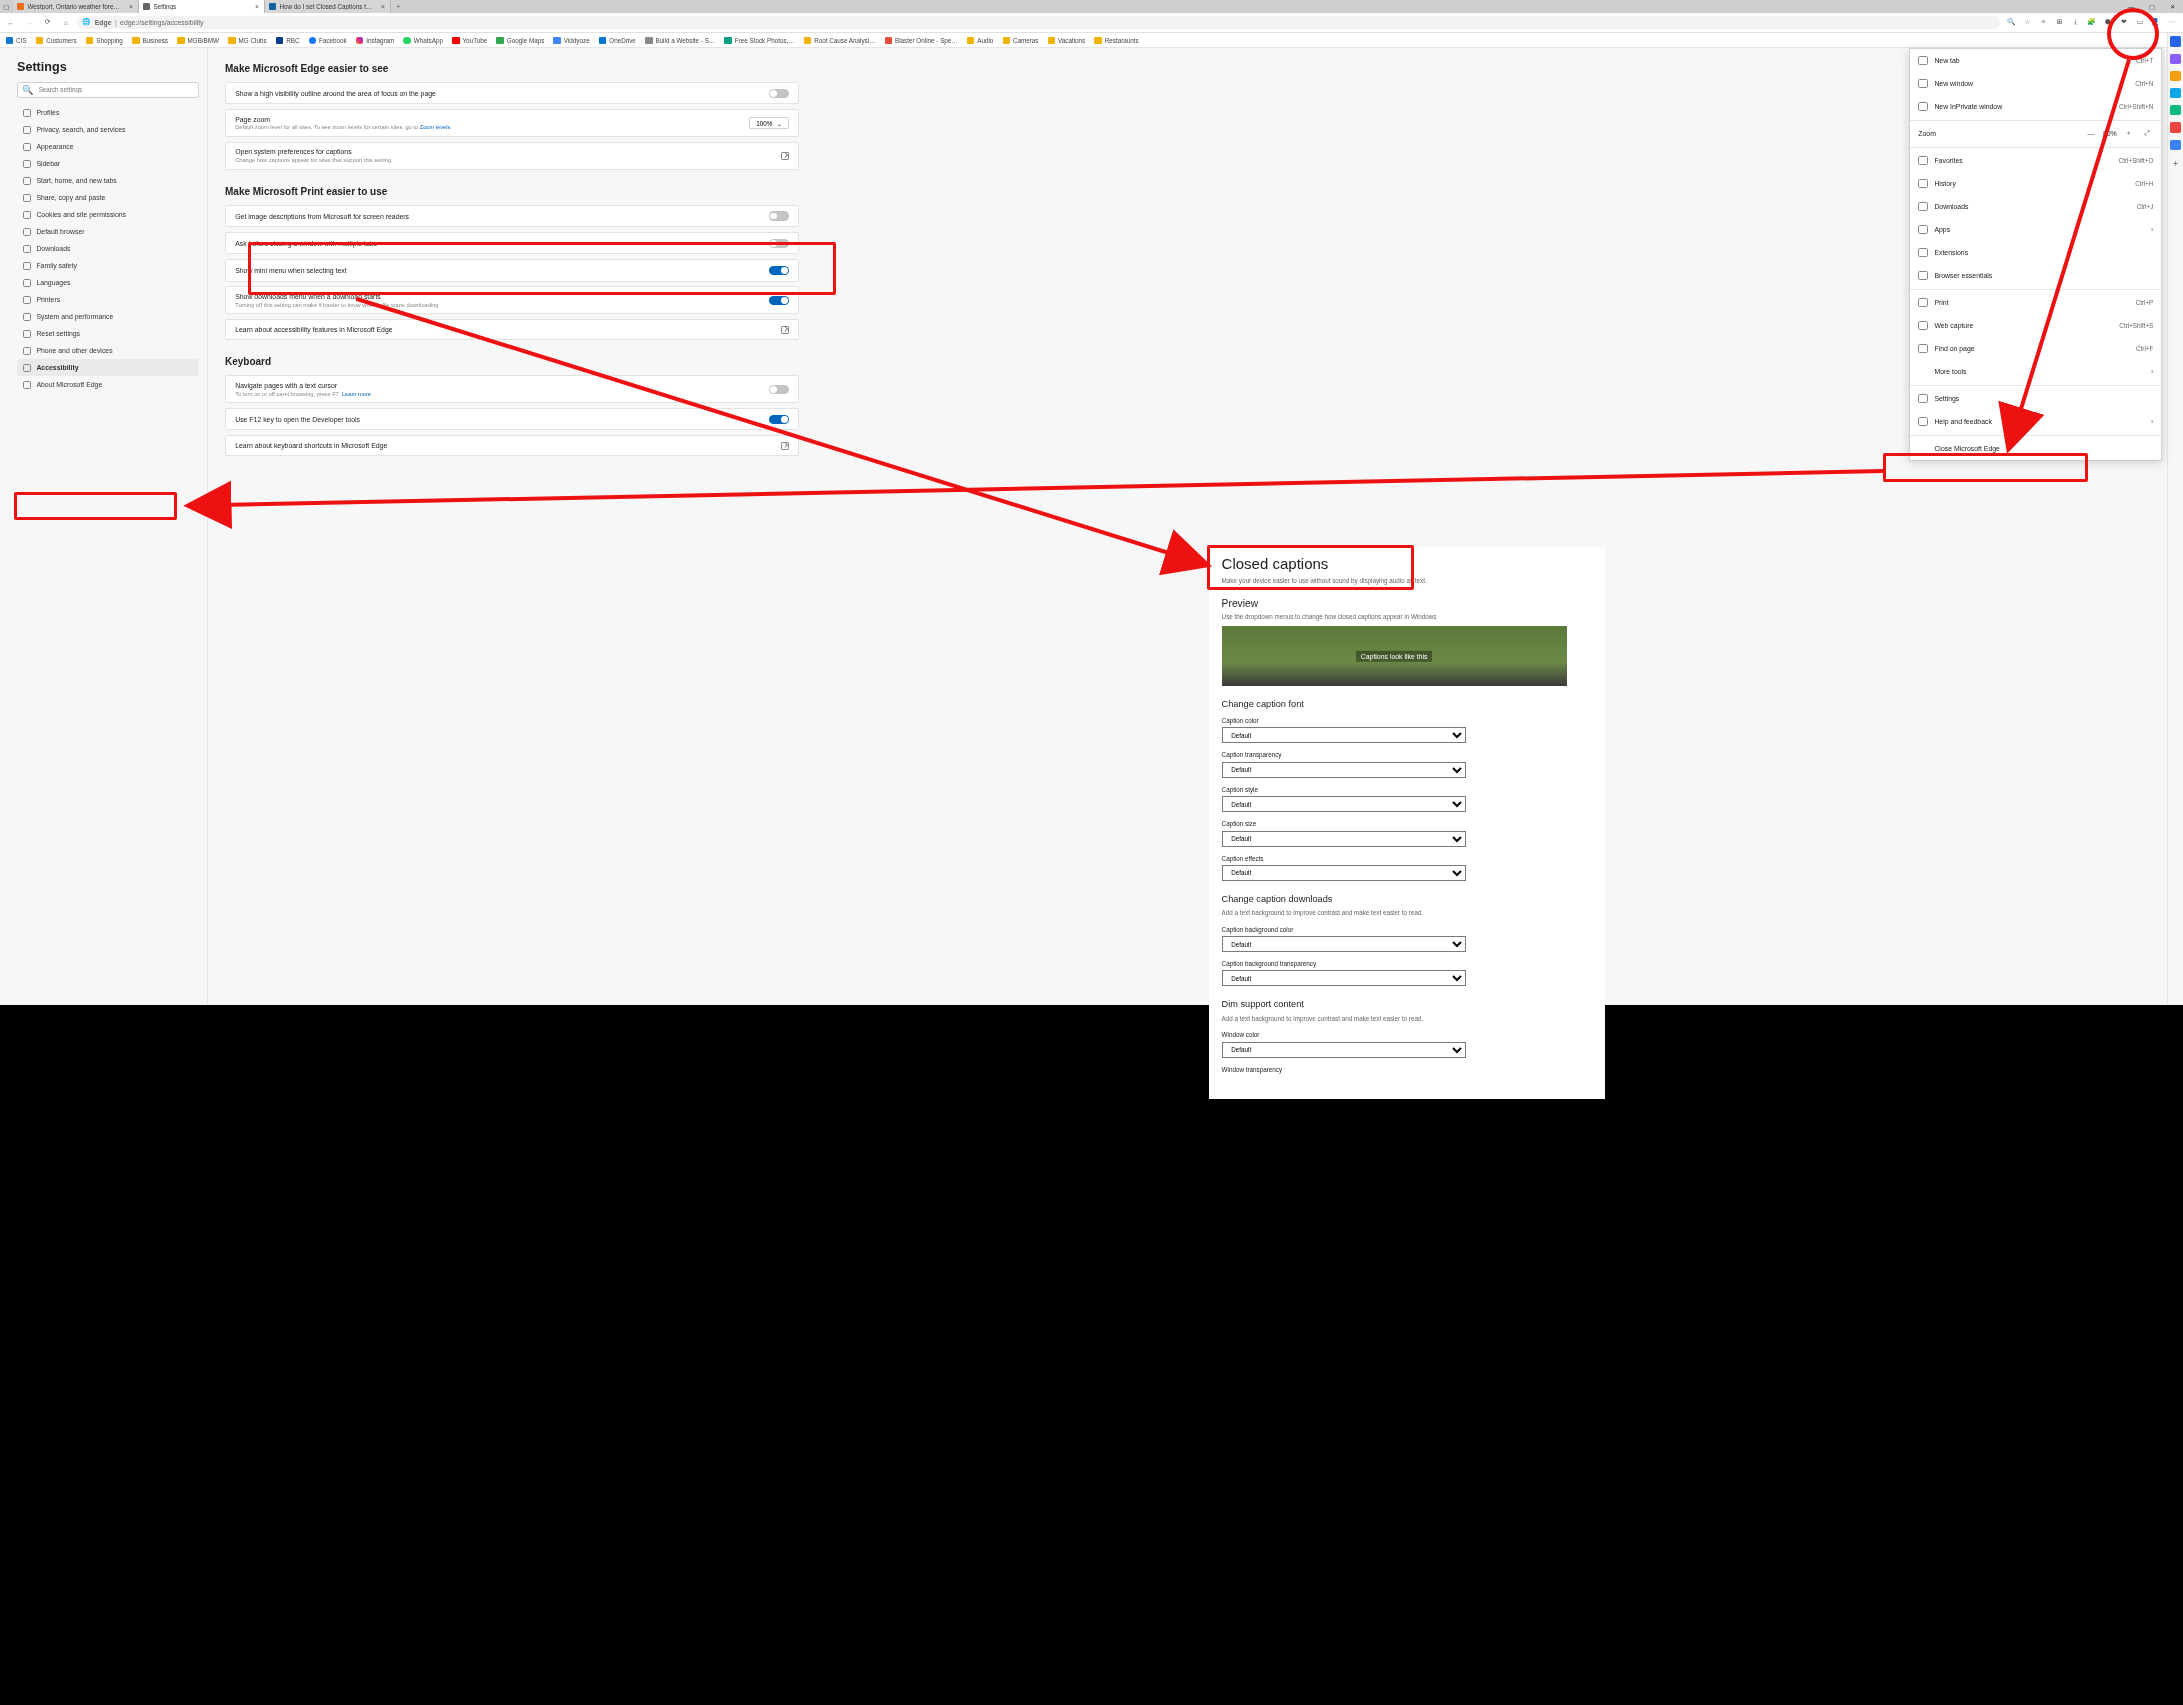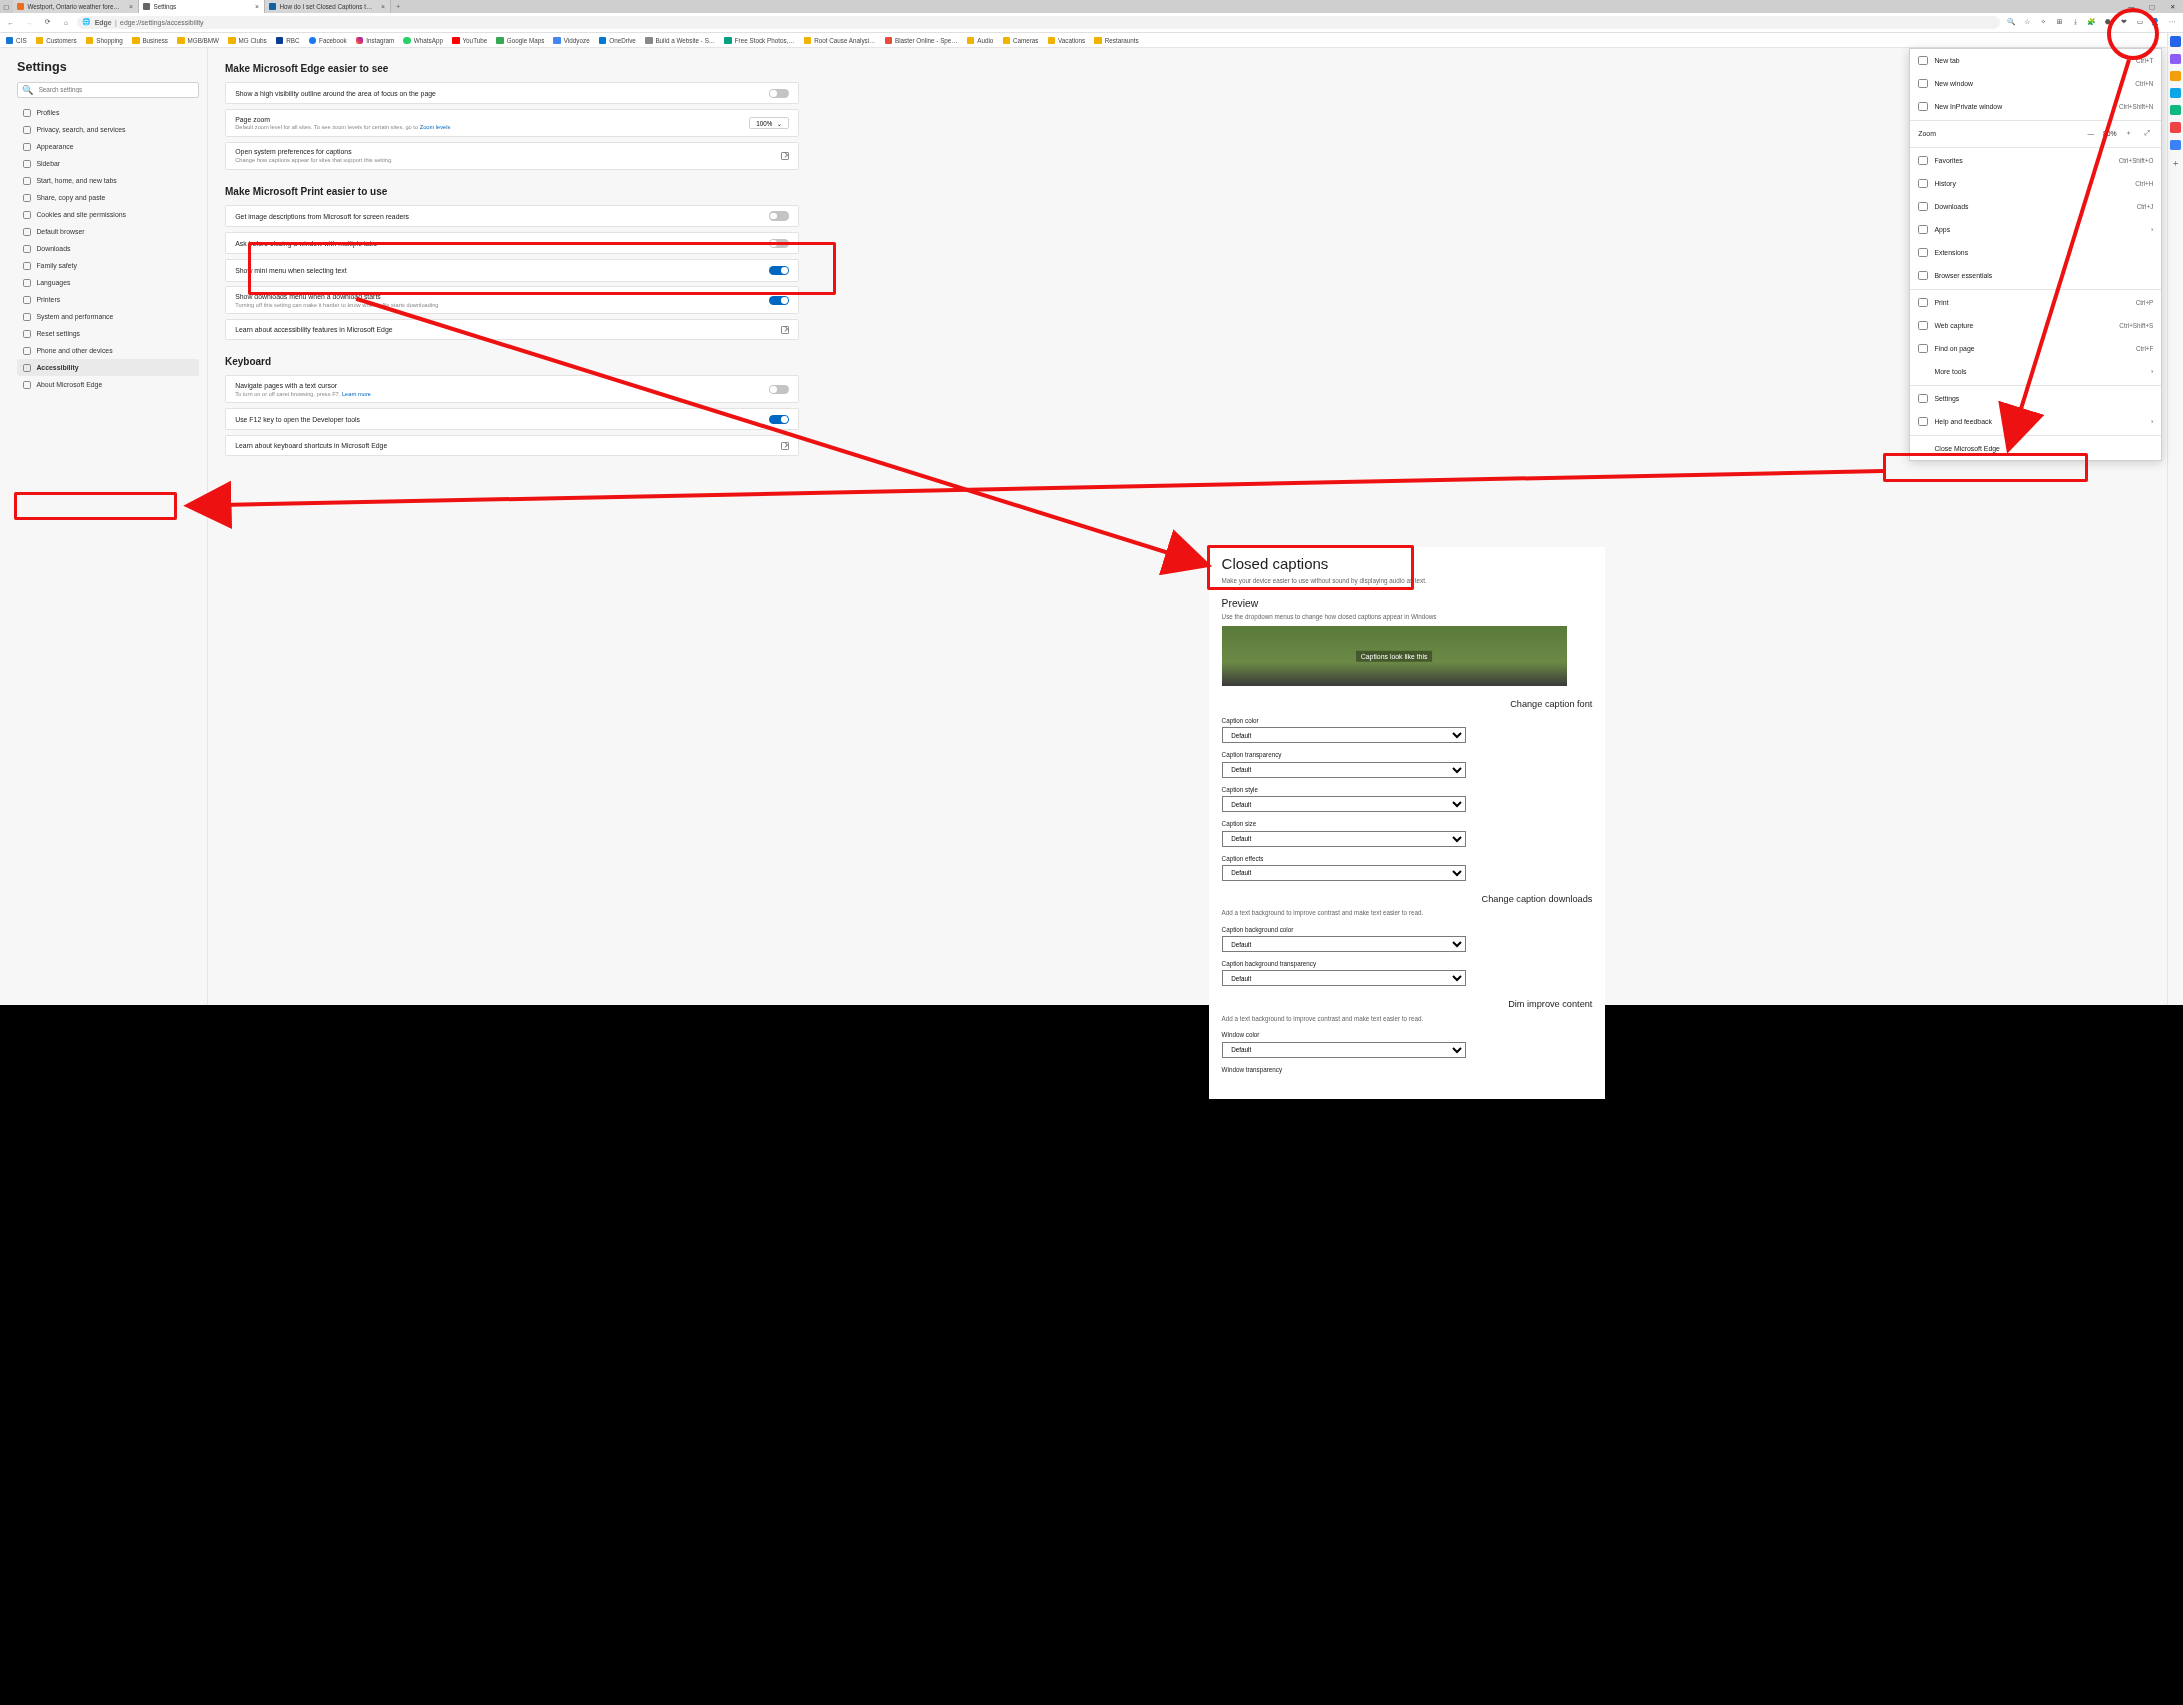--- a/index.html
+++ b/index.html
@@ -63,21 +63,21 @@
 .ext { width:8px; height:8px; border:0.9px solid #888; border-radius:1.1px; position:relative; }
 .ext::after { content:""; position:absolute; width:3.4px; height:3.4px; border-top:0.9px solid #888; border-right:0.9px solid #888; top:0.6px; right:0.6px; transform:rotate(45deg); }
 
 .restcol { flex:1; }
 
 
 .ccpanel { position:absolute; left:1209px; top:547px; width:396px; background:#fff; padding:0 12.6px 23px; font-size:6.9px; color:#222; }
 .ccpanel h1 { font-size:15px; font-weight:400; margin:8px 0 4.6px; }
 .ccpanel .desc { font-size:6.3px; color:#666; line-height:1.35; }
 .ccpanel h2 { font-size:10.3px; font-weight:400; margin:12.6px 0 4.6px; }
-.ccpanel h3 { font-size:9.2px; font-weight:400; margin:12.6px 0 5.7px;text-align:right; }
+.ccpanel h3 { font-size:9.2px; font-weight:400; margin:12.6px 0 5.7px; }
 .ccpanel .lbl { font-size:6.3px; margin:8px 0 3.4px; }
 .ccpanel select { width:244px; height:16px; border:0.6px solid #7a7a7a; background:#fff; padding:0 4.6px; font-size:6.3px; }
 .ccpreview { width:345px; height:60px; background:linear-gradient(#5a7a3a,#6c8a46 60%,#3a3a3a); position:relative; margin-top:4.6px; }
 .ccpreview .overlay { position:absolute; left:50%; top:50%; transform:translate(-50%,-50%); color:#fff; font-size:6.9px; background:rgba(0,0,0,.35); padding:1.7px 4.6px; }
 
 
 .edgemenu { position:absolute; right:20.7px; top:48px; width:253px; background:#fff; border:0.6px solid #d0d0d0; box-shadow:0 2.3px 10.3px rgba(0,0,0,.18); font-size:6.9px; color:#222; }
 .edgemenu .mi { display:flex; align-items:center; height:23px; padding:0 8px; gap:6.9px; }
 .edgemenu .mi .mic { width:9.2px; height:9.2px; border:0.6px solid #888; border-radius:1.7px; flex:none; }
 .edgemenu .mi .mlbl { flex:1; }
@@ -447,21 +447,21 @@
     <div class="lbl">Caption effects</div>
     <select><option>Default</option></select>
 
     <h3>Change caption downloads</h3>
     <div class="desc">Add a text background to improve contrast and make text easier to read.</div>
     <div class="lbl">Caption background color</div>
     <select><option>Default</option></select>
     <div class="lbl">Caption background transparency</div>
     <select><option>Default</option></select>
 
-    <h3>Dim improve content</h3>
+    <h3>Dim support content</h3>
     <div class="desc">Add a text background to improve contrast and make text easier to read.</div>
     <div class="lbl">Window color</div>
     <select><option>Default</option></select>
     <div class="lbl">Window transparency</div>
   </div>
 
   <div class="edgemenu">
     <div class="mi">
         <div class="mic"></div>
         <span class="mlbl">New tab</span>

